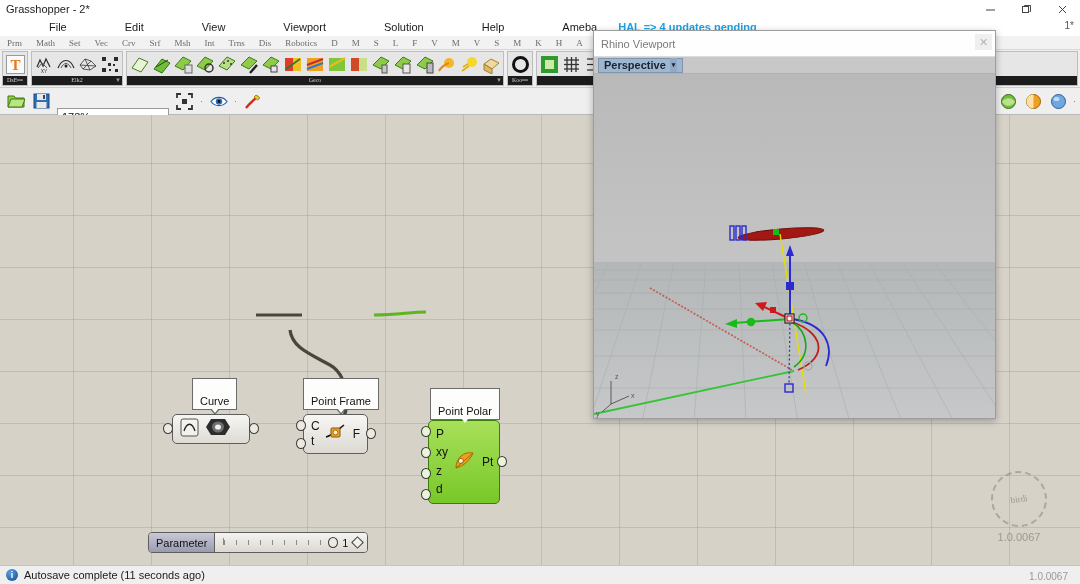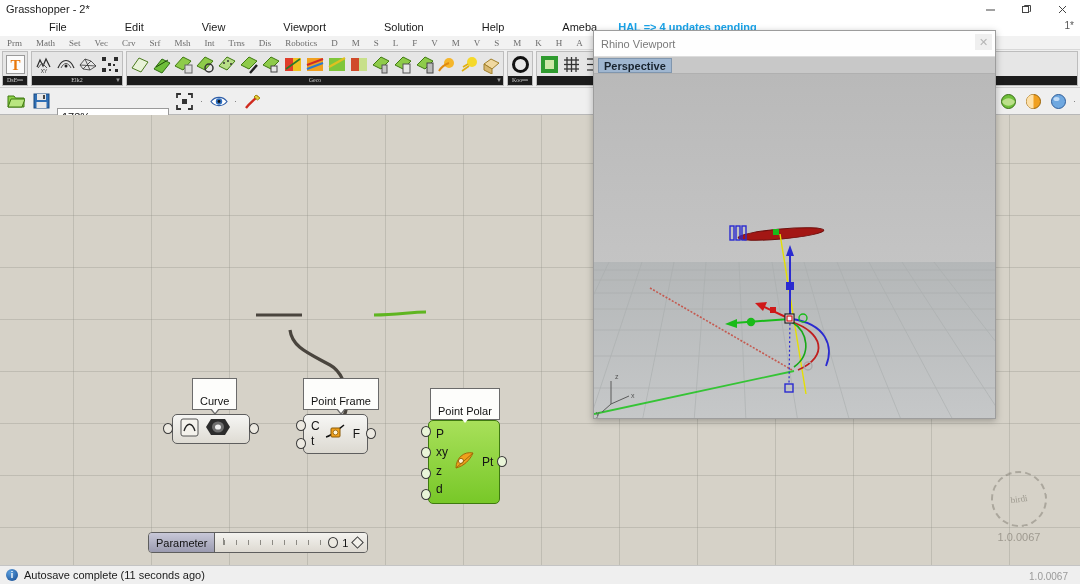--- a/index.html
+++ b/index.html
@@ -234,21 +234,21 @@
   }
   .rhino-tabs {
     height: 17px; background: #c8c8c8;
     display: flex; align-items: center; padding-left: 4px;
     border-bottom: 1px solid #b0b0b0;
   }
   .rhino-tab {
     background: #9fb6d0; border: 1px solid #8096ae;
     font-size: 11px; font-weight: bold; color: #18232e;
     padding: 0 5px; height: 15px; line-height: 14px;
-    display: flex; align-items: center; gap: 4px; flex-direction: column;
+    display: flex; align-items: center; gap: 4px;
   }
   .rhino-tab .cv { font-size: 7px; background:#8fa9c6; padding:0 2px; }
   .viewport { flex: 1; position: relative; overflow: hidden; }
   
   .statusbar {
     position: absolute; left: 0; bottom: 0;
     width: 1080px; height: 19px;
     background: #efefef; border-top: 1px solid #c4c4c4;
     display: flex; align-items: center; padding-left: 6px; gap: 6px;
   }

